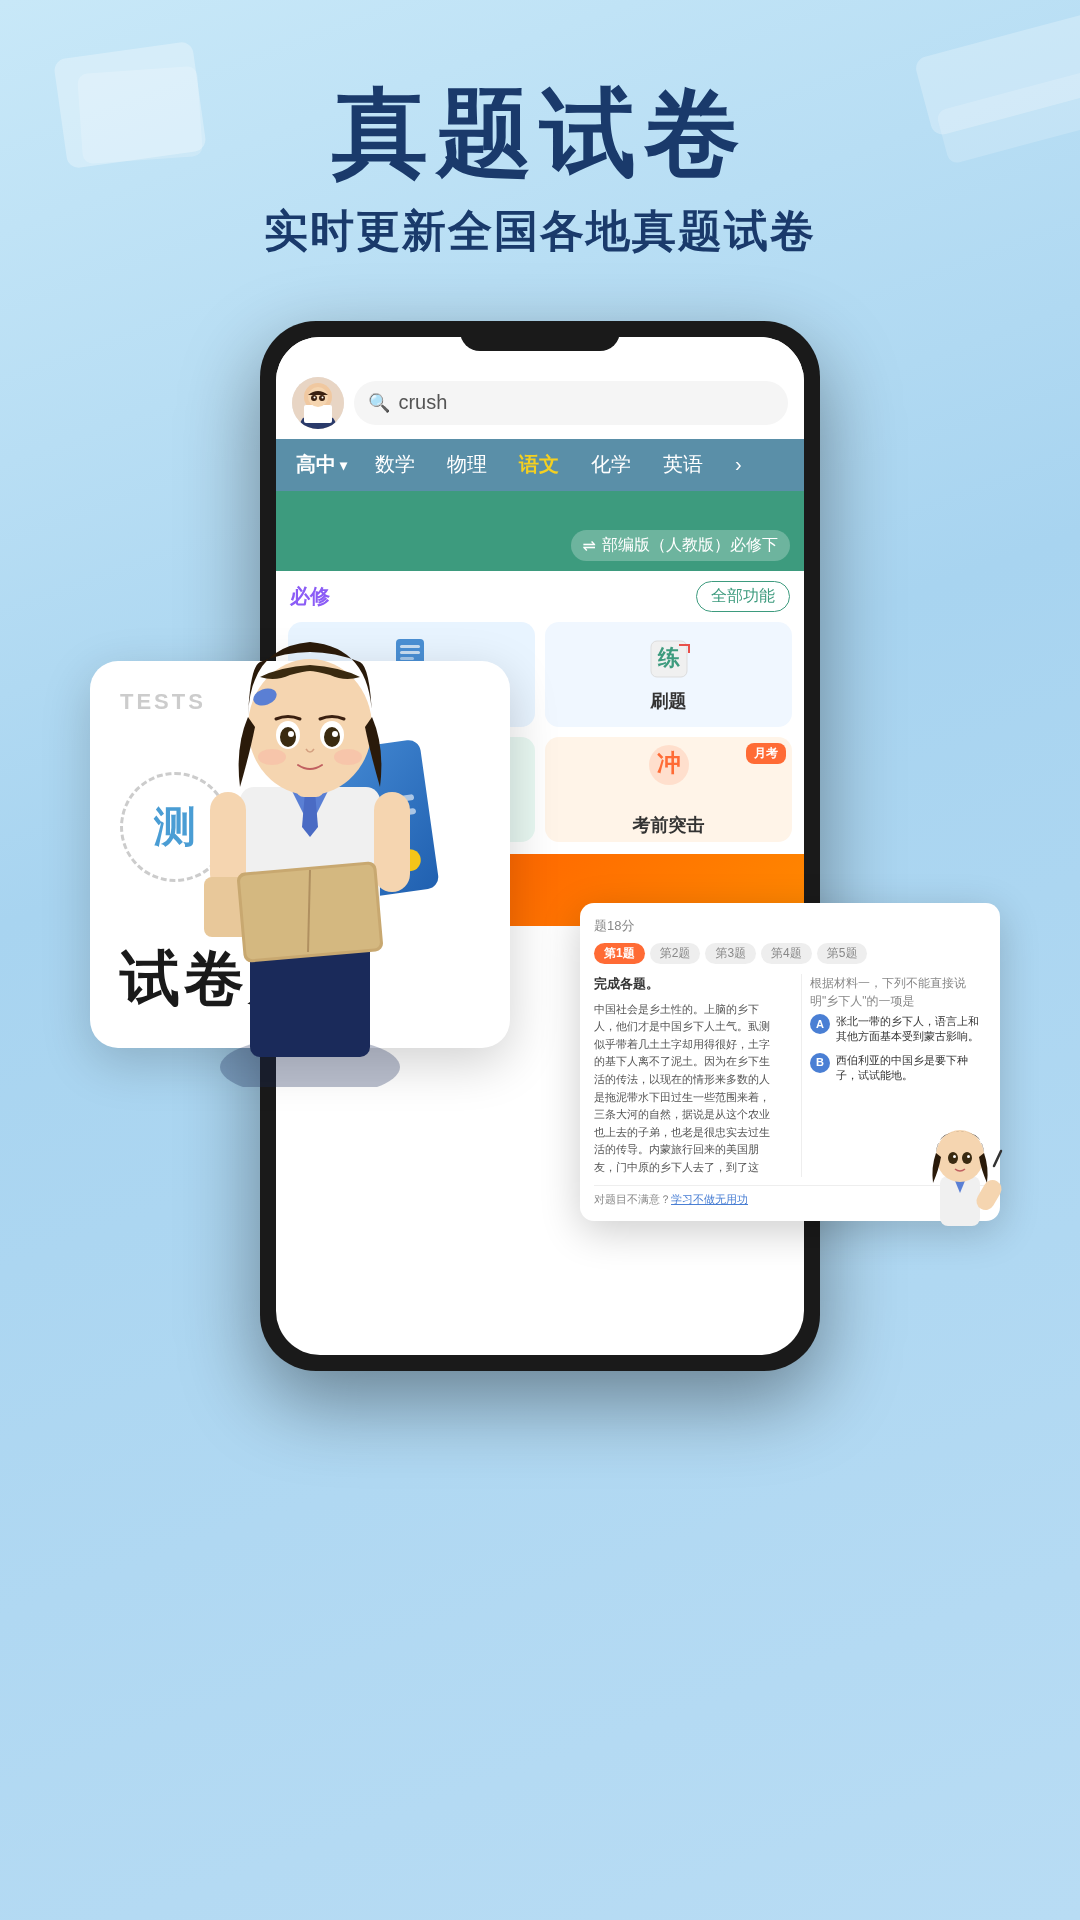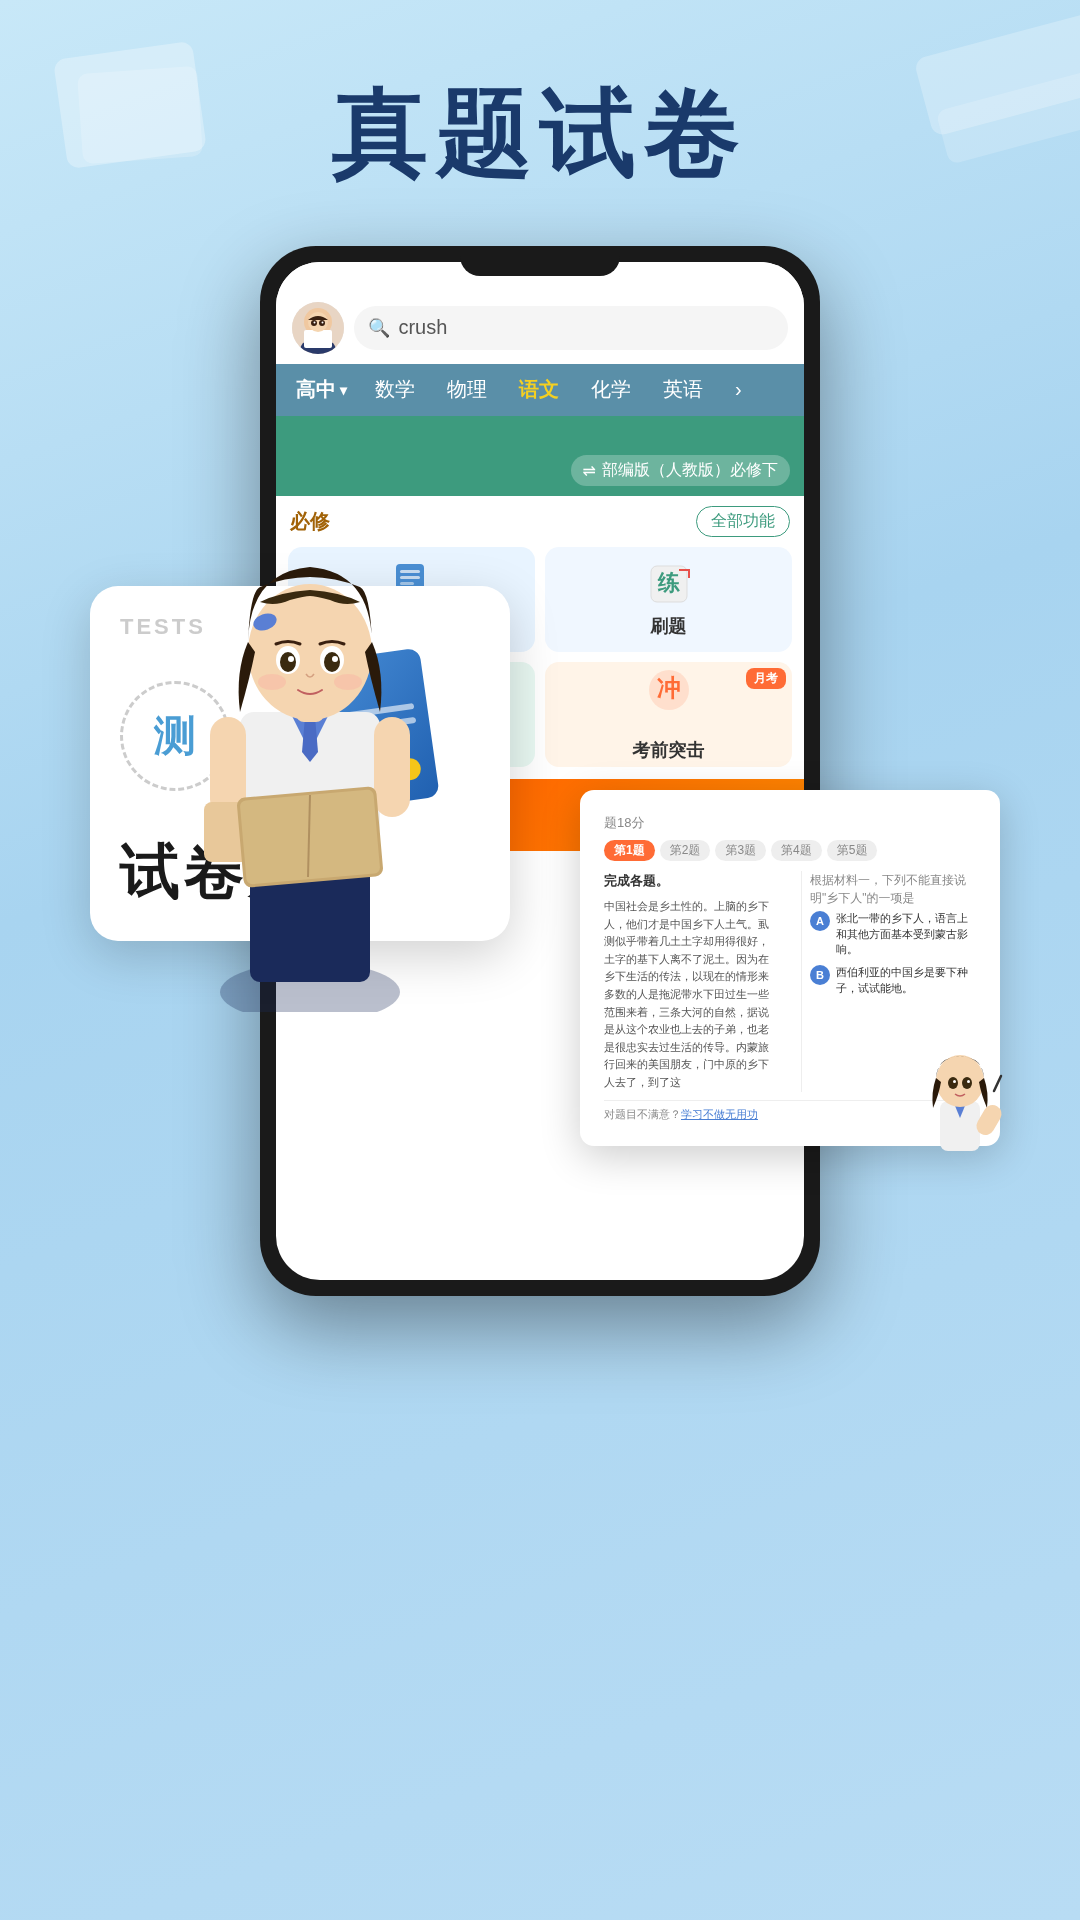--- a/index.html
+++ b/index.html
@@ -180,21 +180,21 @@
       left: -40px;
       top: 340px;
       width: 420px;
       background: #fff;
       border-radius: 28px;
       padding: 28px 30px;
       box-shadow: 0 15px 50px rgba(0,0,0,0.18);
       z-index: 20;
       display: flex;
       flex-direction: column;
-      gap: 16px;
+      gap: 32px;
     }
     .card-tests-label {
       font-size: 22px;
       color: #ccc;
       font-weight: 700;
       letter-spacing: 3px;
     }
     .card-book-area {
       display: flex;
       align-items: center;
@@ -376,21 +376,21 @@
     .func-header-bg {
       background: #fff;
       display: flex;
       align-items: center;
       justify-content: space-between;
       padding: 10px 14px;
     }
     .req-title {
       font-size: 20px;
       font-weight: 600;
-      color: #a16207;
+      color: #8b5cf6;
       text-align: center;
     }
     .all-func-btn {
       border: 1.5px solid #3d9b7e;
       border-radius: 16px;
       padding: 4px 14px;
       font-size: 16px;
       color: #3d9b7e;
     }
 
@@ -462,20 +462,21 @@
   </style>
 </head>
 <body>
 
 <div class="bg-deco"></div>
 <div class="paper-deco"></div>
 <div class="paper-deco2"></div>
 
 <div class="hero-section">
   <div class="hero-title">真题试卷</div>
+  <div class="hero-subtitle">实时更新全国各地真题试卷</div>
 </div>
 
 <div class="phone-container">
 
   <div class="card-overlay">
     <div class="card-tests-label">TESTS</div>
     <div class="card-book-area">
 
       <div class="card-ce-circle">
         <div class="card-ce-text">测</div>
@@ -659,21 +660,21 @@
 
       <path d="M138 178 Q150 186 162 178" stroke="#c06060" stroke-width="2" fill="none" stroke-linecap="round"></path>
 
       <ellipse cx="112" cy="170" rx="14" ry="8" fill="rgba(255,150,150,0.25)"></ellipse>
       <ellipse cx="188" cy="170" rx="14" ry="8" fill="rgba(255,150,150,0.25)"></ellipse>
 
       <ellipse cx="105" cy="110" rx="12" ry="8" fill="#5a7fd4" transform="rotate(-20 105 110)"></ellipse>
     </svg>
   </div>
 
-  <div class="doc-overlay" style="position:absolute;right:-50px;bottom:150px;width:420px;background:#fff;border-radius:14px;padding:24px;box-shadow:0 10px 40px rgba(0,0,0,0.2);z-index:25;font-size:12px;">
+  <div class="doc-overlay" style="position:absolute;right:-50px;bottom:150px;width:420px;background:#fff;border-radius:14px;padding:14px;box-shadow:0 10px 40px rgba(0,0,0,0.2);z-index:25;font-size:12px;">
 
     <div style="display:flex;align-items:center;gap:6px;margin-bottom:8px;">
       <span style="color:#888;font-size:13px;">题18分</span>
     </div>
     <div style="display:flex;gap:5px;margin-bottom:10px;flex-wrap:wrap;">
       <div class="doc-step">第1题</div>
       <div class="doc-step-gray">第2题</div>
       <div class="doc-step-gray">第3题</div>
       <div class="doc-step-gray">第4题</div>
       <div class="doc-step-gray">第5题</div>

